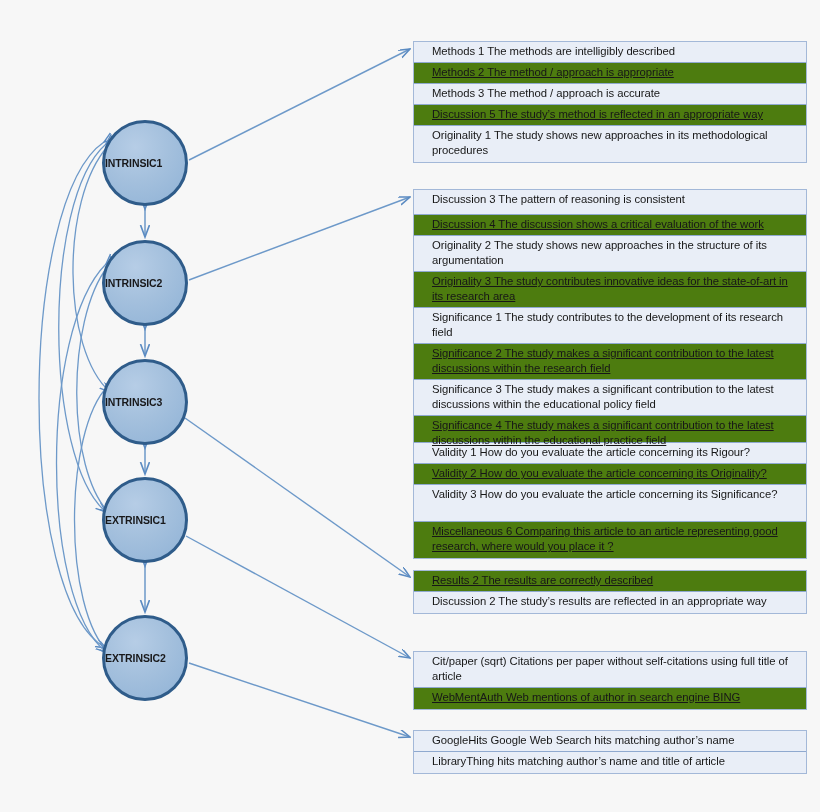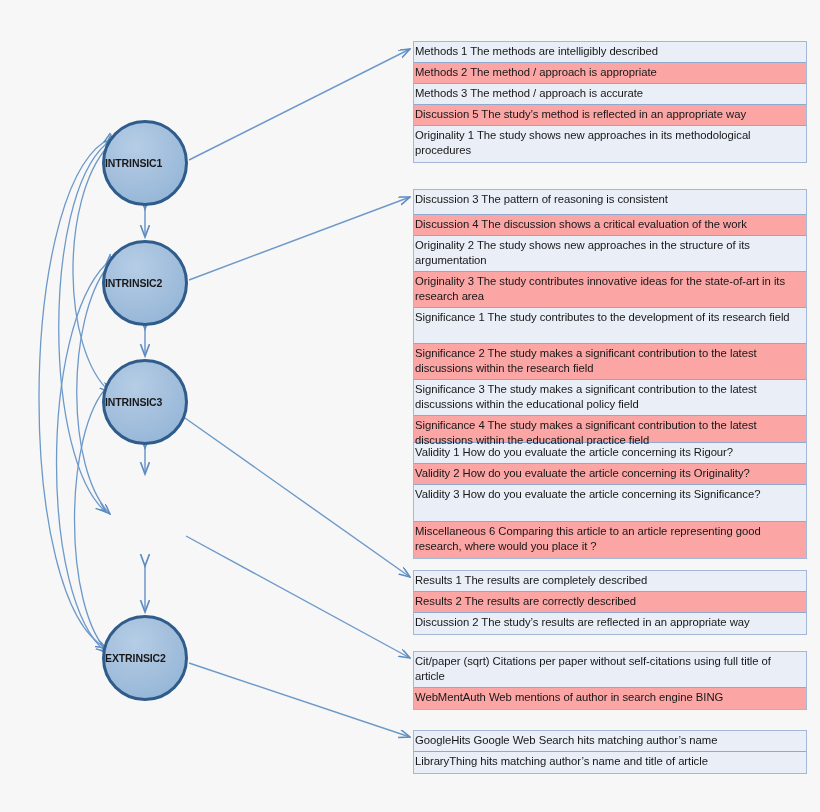--- a/index.html
+++ b/index.html
@@ -48,31 +48,31 @@
     left: 413px;
     width: 394px;
     border: 1px solid #a3b8d8;
     box-sizing: border-box;
     z-index: 2;
     background: #e9eef7;
   }
   .box-row {
     border-bottom: 1px solid #8fa9cf;
     box-sizing: border-box;
-    padding: 2px 4px 3px 1px;
+    padding: 2px 4px 3px 18px;
     font-size: 11.3px;
     line-height: 15.1px;
     color: #171717;
     letter-spacing: -0.05px;
   }
   .box-row:last-child {
     border-bottom: none;
   }
   .row-light { background: #e9eef7; }
-  .row-dark  { background: #fca5a5; }
+  .row-dark  { background: #4d7c0f; text-decoration: underline; }
 </style>
 </head>
 <body>
 
 <div id="page">
 
   <svg id="edges" viewBox="0 0 820 812" xmlns="http://www.w3.org/2000/svg">
     <defs>
       <marker id="arw" markerWidth="9" markerHeight="9" refX="8" refY="3" orient="auto" markerUnits="strokeWidth">
         <path d="M0,0 L8,3 L0,6" fill="none" stroke="#5b8bc2" stroke-width="1.1"></path>
@@ -106,20 +106,23 @@
 
   <div class="node" style="left:102px;top:120px;">
     <span class="node-label">INTRINSIC1</span>
   </div>
   <div class="node" style="left:102px;top:240px;">
     <span class="node-label">INTRINSIC2</span>
   </div>
   <div class="node" style="left:102px;top:359px;">
     <span class="node-label">INTRINSIC3</span>
   </div>
+  <div class="node" style="left:102px;top:477px;">
+    <span class="node-label">EXTRINSIC1</span>
+  </div>
   <div class="node" style="left:102px;top:615px;">
     <span class="node-label">EXTRINSIC2</span>
   </div>
 
   <div class="box-group" style="top:41px;">
       <div class="box-row row-light" style="height: 21px;">Methods 1 The methods are intelligibly described</div>
       <div class="box-row row-dark" style="height: 21px;">Methods 2 The method / approach is appropriate</div>
       <div class="box-row row-light" style="height: 21px;">Methods 3 The method / approach is accurate</div>
       <div class="box-row row-dark" style="height: 21px;">Discussion 5 The study’s method is reflected in an appropriate way</div>
       <div class="box-row row-light" style="height: 36px;">Originality 1 The study shows new approaches in its methodological procedures</div>
@@ -132,21 +135,20 @@
       <div class="box-row row-light" style="height: 36px;">Significance 1 The study contributes to the development of its research field</div>
       <div class="box-row row-dark" style="height: 36px;">Significance 2 The study makes a significant contribution to the latest discussions within the research field</div>
       <div class="box-row row-light" style="height: 36px;">Significance 3 The study makes a significant contribution to the latest discussions within the educational policy field</div>
       <div class="box-row row-dark" style="height: 27px;">Significance 4 The study makes a significant contribution to the latest discussions within the educational practice field</div>
       <div class="box-row row-light" style="height: 21px;">Validity 1 How do you evaluate the article concerning its Rigour?</div>
       <div class="box-row row-dark" style="height: 21px;">Validity 2 How do you evaluate the article concerning its Originality?</div>
       <div class="box-row row-light" style="height: 37px;">Validity 3 How do you evaluate the article concerning its Significance?</div>
       <div class="box-row row-dark" style="height: 36px;">Miscellaneous 6 Comparing this article to an article representing good research, where would you place it ?</div>
     </div>
   <div class="box-group" style="top:570px;">
-      <div class="box-row row-light" style="height: 21px;">Results 1 The results are completely described</div>
       <div class="box-row row-dark" style="height: 21px;">Results 2 The results are correctly described</div>
       <div class="box-row row-light" style="height: 21px;">Discussion 2 The study’s results are reflected in an appropriate way</div>
     </div>
   <div class="box-group" style="top:651px;">
       <div class="box-row row-light" style="height: 36px;">Cit/paper (sqrt)  Citations per paper  without self-citations using full title of article</div>
       <div class="box-row row-dark" style="height: 21px;">WebMentAuth  Web mentions of author in search engine BING</div>
     </div>
   <div class="box-group" style="top:730px;">
       <div class="box-row row-light" style="height: 21px;">GoogleHits  Google Web Search hits matching author’s name</div>
       <div class="box-row row-light" style="height: 21px;">LibraryThing hits matching author’s name and title of article</div>

